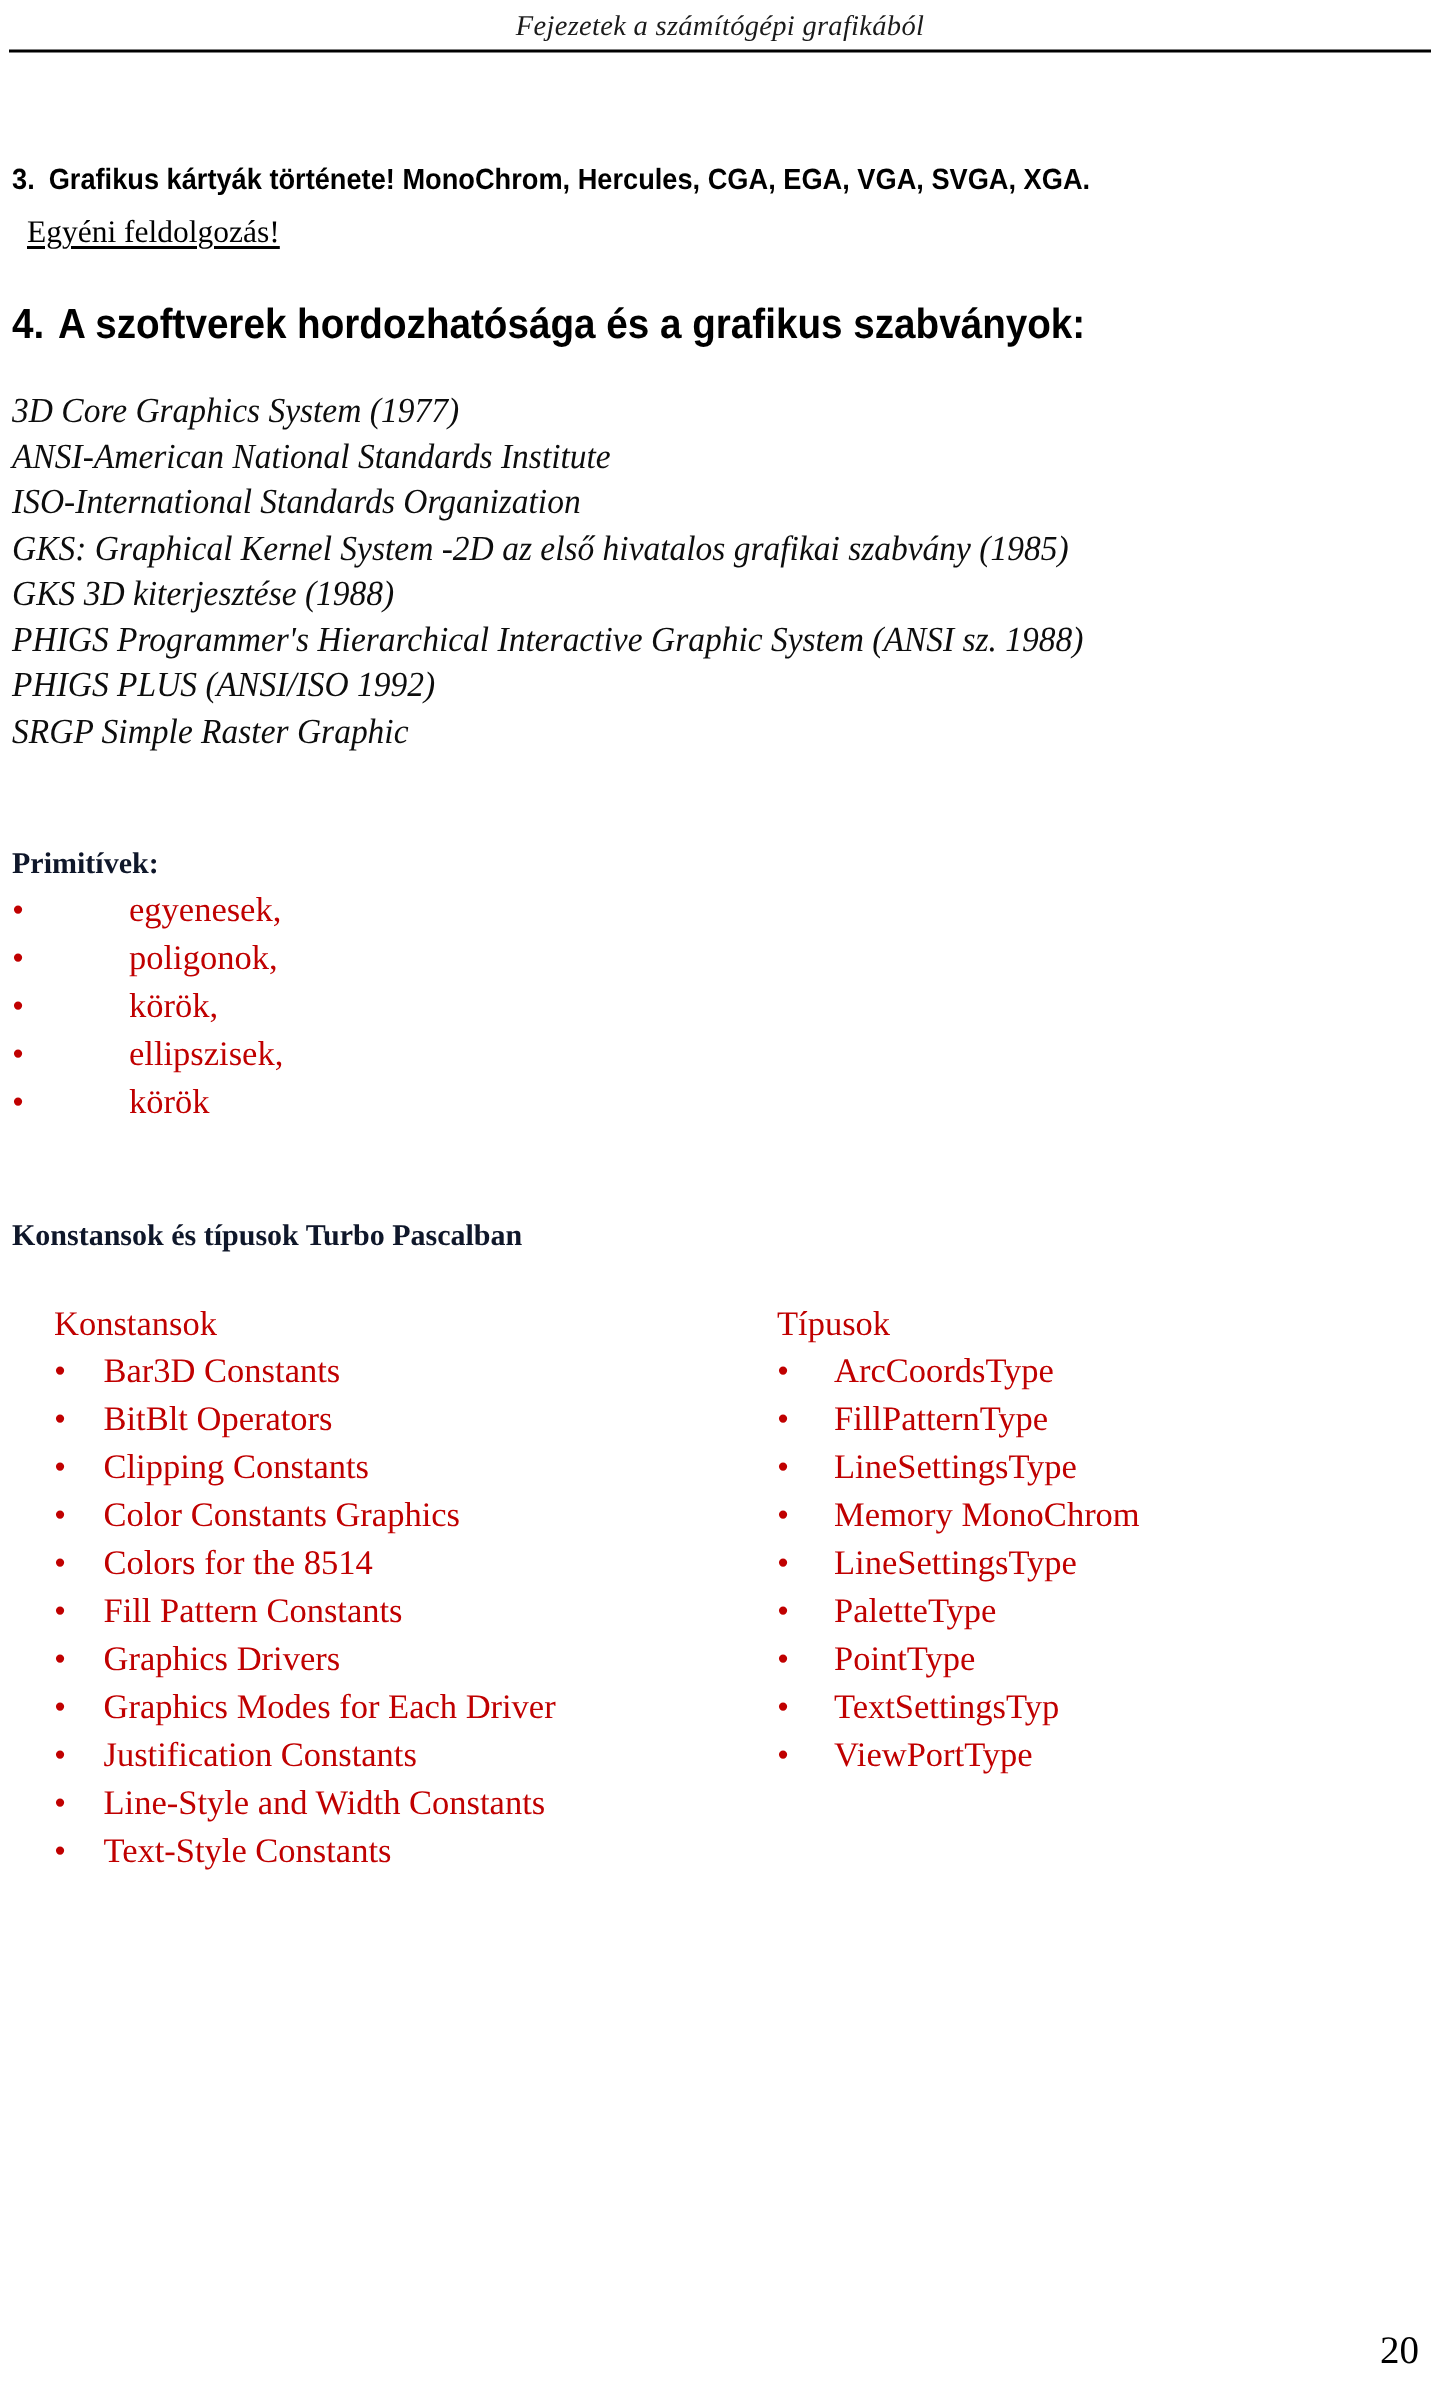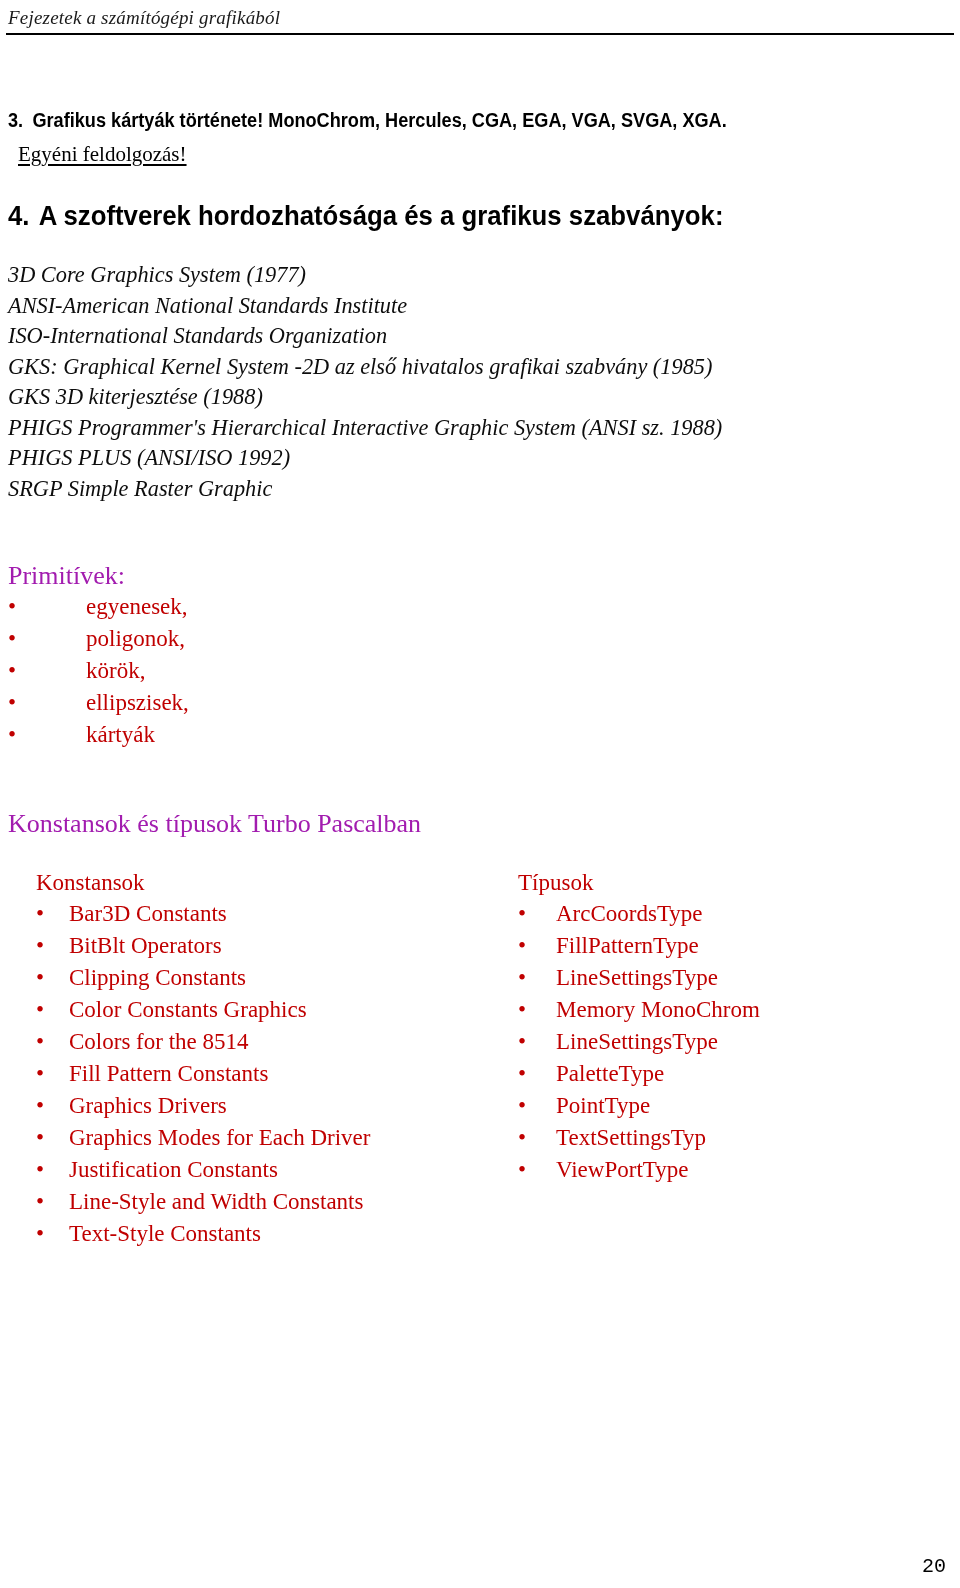--- a/index.html
+++ b/index.html
@@ -27,20 +27,21 @@
     position: absolute;
     top: 6px;
     left: 8px;
     right: 8px;
     font-family: "Liberation Serif", serif;
     font-style: italic;
     font-size: 19px;
     line-height: 24px;
     color: #1a1a1a;
     letter-spacing: 0.2px;
+    text-align: center;
   }
   .header-rule {
     position: absolute;
     top: 33px;
     left: 6px;
     right: 6px;
     height: 0;
     border-top: 2.5px solid #000;
   }
 
@@ -104,24 +105,24 @@
     line-height: 30.5px;
     color: #0d0d0d;
     transform: scaleX(0.95);
     transform-origin: left top;
   }
   .std-block .line { white-space: nowrap; }
 
   
   .red-heading {
     font-family: "Liberation Serif", serif;
-    font-weight: normal;
-    font-size: 26px;
+    font-weight: bold;
+    font-size: 20px;
     line-height: 30px;
-    color: #a21caf;
+    color: #0f172a;
   }
 
   ul.doc-list {
     list-style: none;
     margin: 0;
     padding: 0;
   }
   ul.doc-list li {
     position: relative;
     font-family: "Liberation Serif", serif;
@@ -170,22 +171,22 @@
   .tbl-list li { padding-left: 33px; }
   .tbl-list li .bullet { left: 8px; }
   .tbl-list-right li { padding-left: 38px; }
   .tbl-list-right li .bullet { left: 12px; }
 
   
   .page-number {
     position: absolute;
     right: 14px;
     bottom: 8px;
-    font-family: Liberation Mono, monospace;
-    font-size: 20px;
+    font-family: Liberation Serif, serif;
+    font-size: 26px;
     line-height: 26px;
     color: #000;
   }
 </style>
 </head>
 <body>
 
 <div class="page">
 
   <div class="running-head">Fejezetek a számítógépi grafikából</div>
@@ -236,21 +237,21 @@
       <li>
         <span class="bullet">•</span>
         <span class="label">körök,</span>
       </li>
       <li>
         <span class="bullet">•</span>
         <span class="label">ellipszisek,</span>
       </li>
       <li>
         <span class="bullet">•</span>
-        <span class="label">kártyák</span>
+        <span class="label">körök</span>
       </li>
     </ul>
 
     <div style="height:58px"></div>
 
     <div class="red-heading">Konstansok és típusok Turbo Pascalban</div>
 
     <div class="cols" style="height:420px; margin-top:29px;">
 
       <div class="col col-left">

